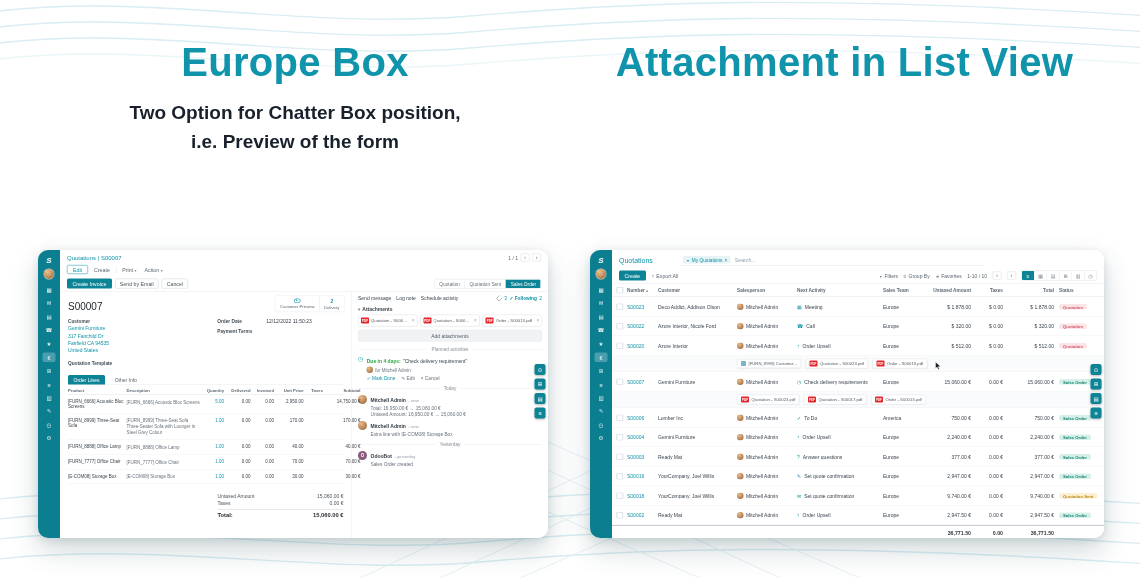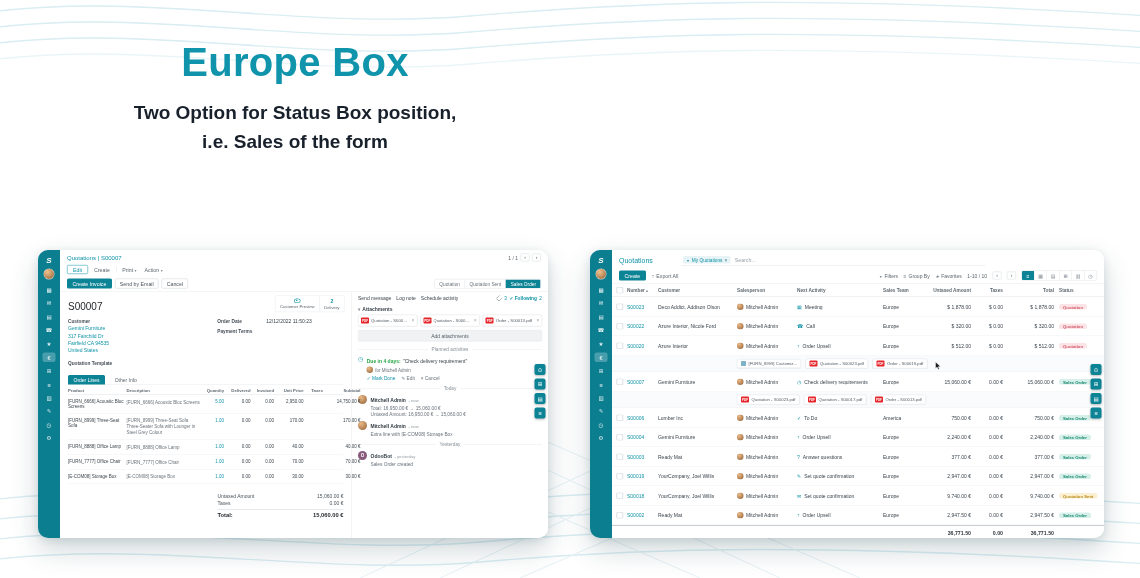--- a/index.html
+++ b/index.html
@@ -194,24 +194,25 @@
         <path d="M440,578 L780,420"></path>
         <path d="M520,578 L860,430"></path>
       <path d="M780,578 L440,420"></path>
         <path d="M700,578 L360,430"></path>
         <path d="M860,578 L520,430"></path>
     </g>
   </svg>
 
   <section class="hero hero-left">
     <h1 class="hero-title">Europe Box</h1>
-    <p class="hero-line">Two Option for Status Box position,</p>
-    <p class="hero-line">i.e. Sales of the form</p>
+    <p class="hero-line">Two Option for Chatter Box position,</p>
+    <p class="hero-line">i.e. Preview of the form</p>
   </section>
   <section class="hero hero-right">
+    <h1 class="hero-title">Attachment in List View</h1>
   </section>
 
   <div class="card card-form">
     <div class="inner">
       <aside class="side">
         <div class="logo">S</div>
         <div class="avatar"></div>
         <div class="side-icons">
             <span class="s-ic">▦</span>
             <span class="s-ic">✉</span>

